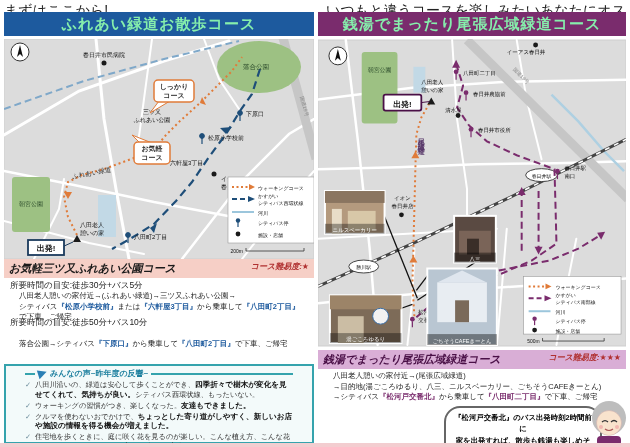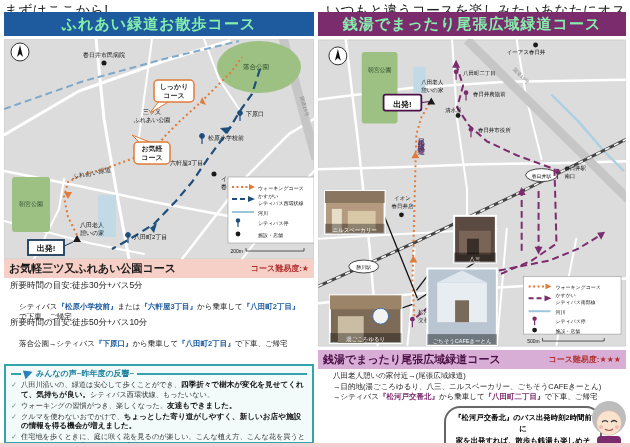--- a/index.html
+++ b/index.html
@@ -10,34 +10,34 @@
   #colR{left:318px;width:308px;}
   .tagline{position:absolute;top:0;font-size:14px;color:#222;width:100%;}
   #colR .tagline{text-align:right;}
   .banner{position:absolute;top:10px;left:0;right:0;height:24px;line-height:24px;
           text-align:center;color:#86efac;font-size:15px;font-weight:bold;letter-spacing:1px;}
   #colL .banner{background:#1d5a9e;}
   #colR .banner{background:#7a2c6d;}
   .mapwrap{position:absolute;left:0;}
   svg{display:block;}
   .sec{position:absolute;left:0;right:0;}
-  .sec-header{display:flex;justify-content:space-between;align-items:center;padding:2px 5px;}
+  .sec-header{display:flex;justify-content:space-between;align-items:flex-start;padding:2px 5px;font-style:italic;}
   .hdr-pink{background:#f6cfc6;}
   .hdr-purple{background:#d9aed6;}
   .sec-title{font-size:11px;font-weight:bold;color:#1a1a1a;}
   .hdr-purple .sec-title{color:#4a1047;}
   .sec-diff{font-size:8px;color:#b03030;font-weight:bold;}
   .sec-body{font-size:8.5px;color:#222;padding:2px 4px 0 6px;line-height:1.35;}
   .sec-time{font-size:8.5px;}
   .u{text-decoration:underline;}
   .route{font-size:7.5px;padding-left:9px;line-height:1.4;}
   .stop-l{color:#1d5a9e;font-weight:bold;}
   .stop-r{color:#7a2c6d;font-weight:bold;text-align:right;}
   .voices{position:absolute;left:0;right:0;border:2px solid #35a3ad;background:#f3fafa;
-          padding:2px 5px;box-sizing:border-box;}
+          padding:2px 19px;box-sizing:border-box;}
   .v-title-row{display:flex;align-items:center;gap:3px;}
   .v-line{height:2px;background:#35a3ad;flex:0 0 10px;}
   .v-line.grow{flex:1 1 auto;}
   .v-flag{width:0;height:0;border-left:9px solid #2a7fb5;border-top:4px solid transparent;
           border-bottom:5px solid transparent;transform:rotate(-18deg);}
   .v-title{font-size:8px;font-weight:bold;color:#1c7f9e;white-space:nowrap;}
   .v-item{display:flex;font-size:7.2px;line-height:1.3;color:#333;margin-top:1px;}
   .v-check{flex:0 0 10px;color:#6a8a9a;}
   .v-bold{font-weight:bold;color:#111;font-size:7.6px;}
   .bubble{position:absolute;background:#fff;border:2px solid #666;border-radius:16px;
@@ -164,21 +164,21 @@
   </div>
 
   <div class="sec" style="top:257px;">
     <div class="sec-header hdr-pink">
       <span class="sec-title">お気軽三ツ又ふれあい公園コース</span>
       <span class="sec-diff">コース難易度:★</span>
     </div>
     <div class="sec-body">
       <div class="sec-time">所要時間の目安:徒歩30分+バス5分</div>
       <div class="route">
-        <br>
+        <span>八田老人憩いの家付近→(ふれあい緑道)→三ツ又ふれあい公園→</span><br>
         <span>シティバス</span><span class="stop-l">『松原小学校前』</span><span>または</span><span class="stop-l">『六軒屋3丁目』</span><span>から乗車して</span><span class="stop-l">『八田町2丁目』</span><br>
         <span>で下車、ご帰宅</span>
       </div>
     </div>
   </div>
 
   <div class="sec" style="top:313px;">
     <div class="sec-body">
       <div class="sec-time">所要時間の目安:徒歩50分+バス10分</div>
       <div class="route">

